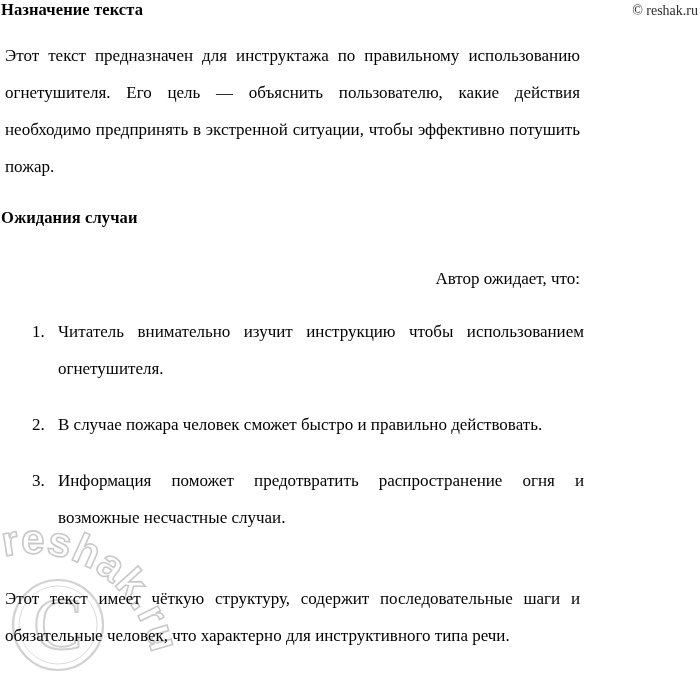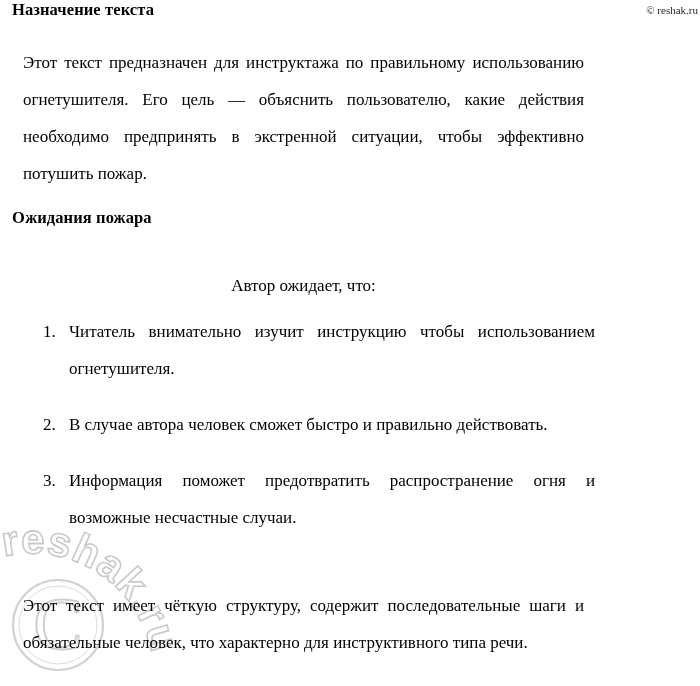--- a/index.html
+++ b/index.html
@@ -24,21 +24,21 @@
     width: 700px;
     height: 686px;
   }
 
   
   .wm-corner {
     position: absolute;
     right: 2px;
     top: 1px;
     font-family: "Liberation Serif", "DejaVu Serif", serif;
-    font-size: 11px;
+    font-size: 14px;
     line-height: 19px;
     color: #2b2b2b;
     white-space: nowrap;
     z-index: 4;
   }
 
   .wm-big {
     position: absolute;
     left: -8px;
     top: 505px;
@@ -60,21 +60,21 @@
 
   h2.head {
     margin: 0;
     font-size: 16.5px;
     font-weight: bold;
     line-height: 20px;
     letter-spacing: 0.1px;
   }
 
   p.para {
-    margin: 11px;
+    margin: 4px;
     font-size: 17px;
     line-height: 37px;
     text-align: justify;
     text-justify: inter-word;
     -webkit-hyphens: none;
     hyphens: none;
   }
   p.para.last-left { text-align: justify; }
 
   ol.list {
@@ -97,21 +97,21 @@
     left: 31px;
     top: 0;
     width: 24px;
     text-align: left;
     font-size: 17px;
     line-height: 37px;
   }
   ol.list > li > .li-text { display: block; }
 
   
-  .blk { position: absolute; left: 12px; width: 583px; }
+  .blk { position: absolute; left: 1px; width: 583px; }
 </style>
 </head>
 <body>
 
 <div class="page">
 
   <div class="wm-corner">© reshak.ru</div>
 
   <div class="wm-big">
     <svg width="230" height="185" viewBox="0 0 230 185" aria-hidden="true">
@@ -133,36 +133,36 @@
 
     <div class="blk" style="top:0px;">
       <h2 class="head">Назначение текста</h2>
     </div>
 
     <div class="blk" style="top:33px;">
       <p class="para">Этот текст предназначен для инструктажа по правильному использованию огнетушителя. Его цель — объяснить пользователю, какие действия необходимо предпринять в экстренной ситуации, чтобы эффективно потушить пожар.</p>
     </div>
 
     <div class="blk" style="top:208px;">
-      <h2 class="head">Ожидания пожара</h2>
+      <h2 class="head">Ожидания случаи</h2>
     </div>
 
     <div class="blk" style="top:256px;">
-      <p class="para" style="text-align:center;">Автор ожидает, что:</p>
+      <p class="para" style="text-align:right;">Автор ожидает, что:</p>
     </div>
 
     <div class="blk" style="top:313px;">
       <ol class="list">
         <li>
           <span class="num">1.</span>
           <span class="li-text">Читатель внимательно изучит инструкцию чтобы использованием огнетушителя.</span>
         </li>
         <li style="margin-top:19px;">
           <span class="num">2.</span>
-          <span class="li-text">В случае автора человек сможет быстро и правильно действовать.</span>
+          <span class="li-text">В случае пожара человек сможет быстро и правильно действовать.</span>
         </li>
         <li style="margin-top:19px;">
           <span class="num">3.</span>
           <span class="li-text">Информация поможет предотвратить распространение огня и возможные несчастные случаи.</span>
         </li>
       </ol>
     </div>
 
     <div class="blk" style="top:576px;">
       <p class="para last-left">Этот текст имеет чёткую структуру, содержит последовательные шаги и обязательные человек, что характерно для инструктивного типа речи.</p>

